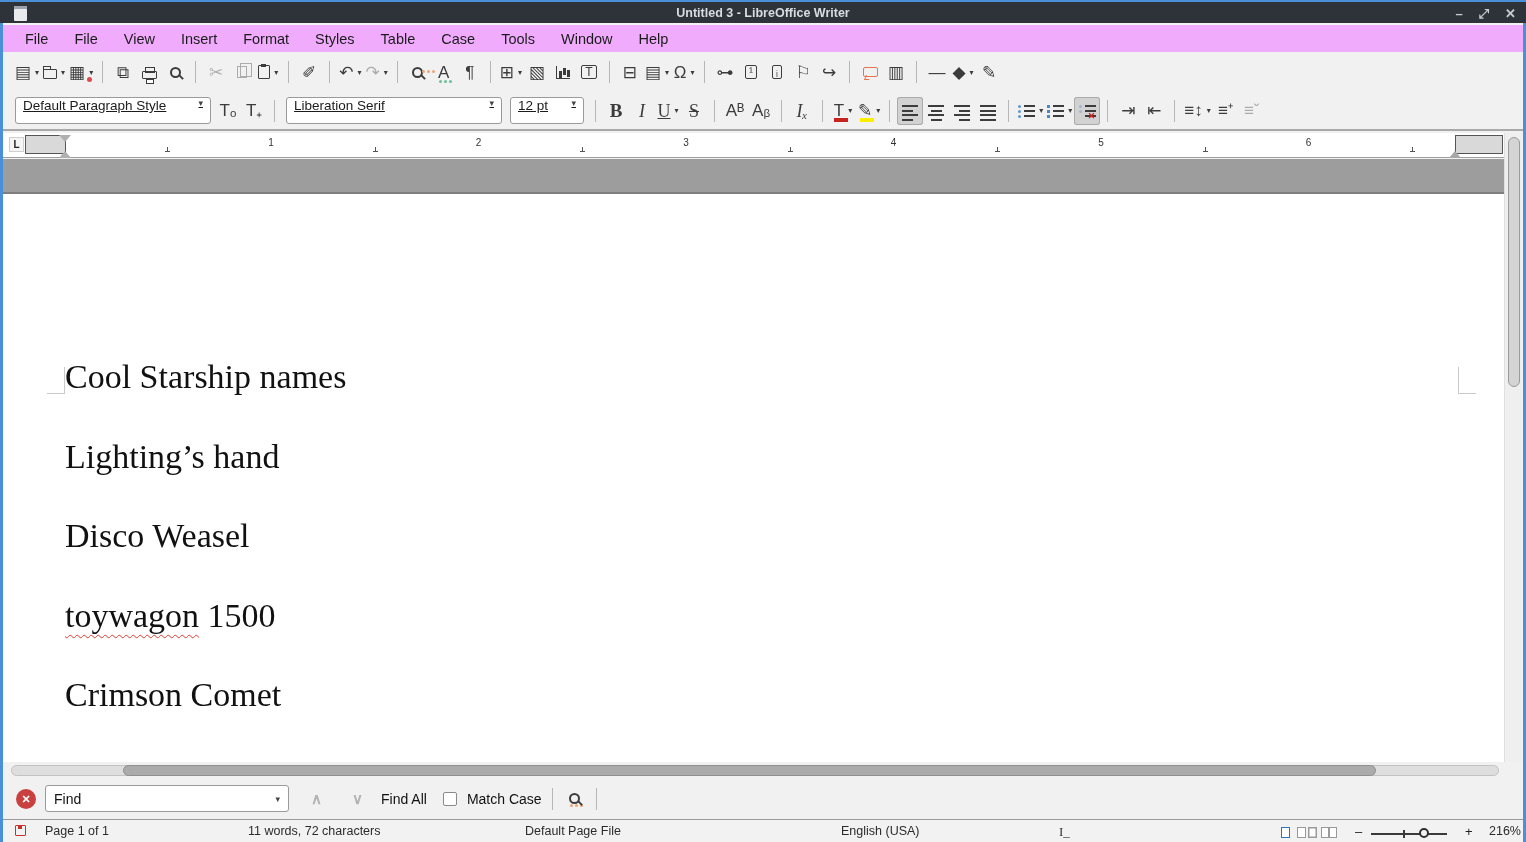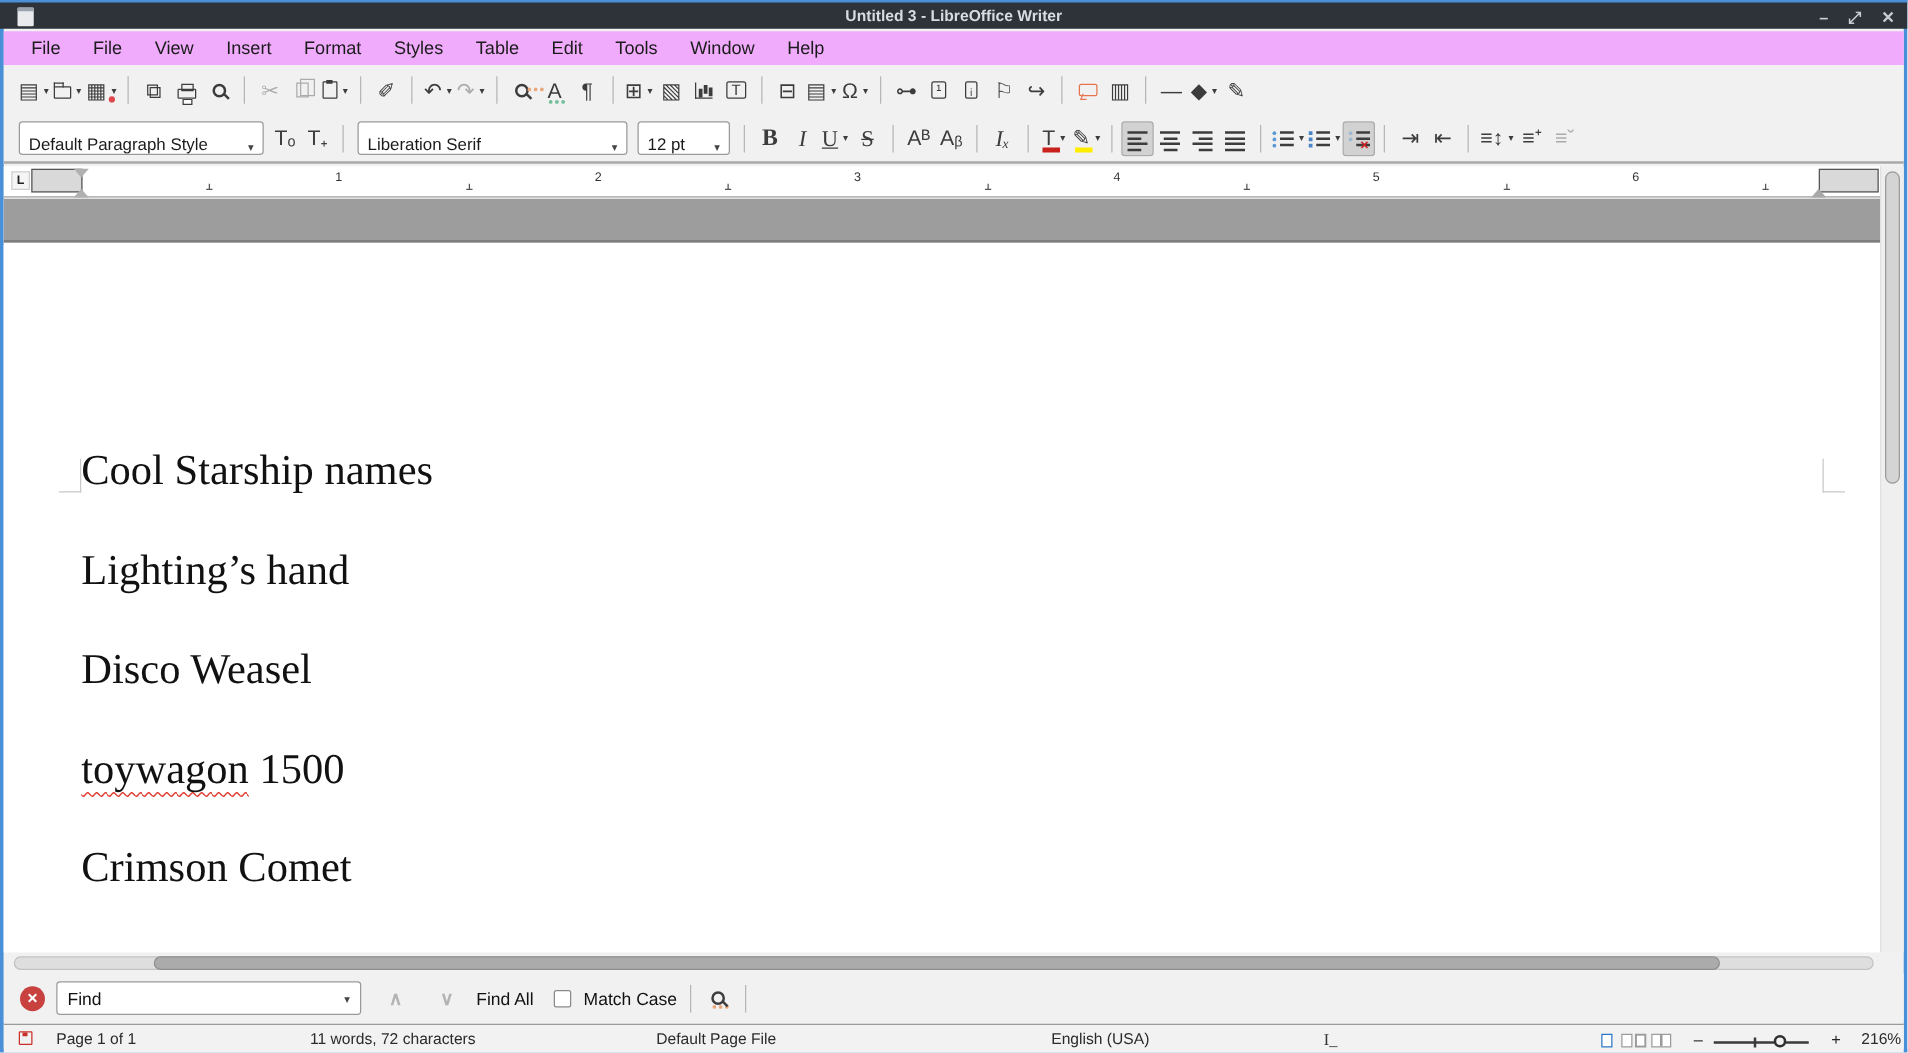--- a/index.html
+++ b/index.html
@@ -29,21 +29,21 @@
   .gb { font-weight:bold; font-family:"Liberation Serif",serif; font-size:19px; }
   .gi { font-style:italic; font-family:"Liberation Serif",serif; font-size:18px; }
   .gu { text-decoration:underline; font-family:"Liberation Serif",serif; font-size:18px; }
   .gs { text-decoration:line-through; font-family:"Liberation Serif",serif; font-size:18px; }
   .boxed { border:1.5px solid #3c3c3c; border-radius:2px; padding:0 3px; font-size:12px; }
   .dd { font-size:8px; color:#3c3c3c; margin-left:4px; }
   .tsep { width:1px; height:22px; background:#b6b6b6; margin:0 7px; flex:none; }
   .cbar { position:absolute; left:4px; right:8px; bottom:3px; height:4px; }
   .dots { position:absolute; left:8px; bottom:3px; width:3px; height:3px; border-radius:50%; background:currentColor; box-shadow:5px 0 0 currentColor, 10px 0 0 currentColor; }
   .reddot { position:absolute; right:3px; bottom:4px; width:5px; height:5px; border-radius:50%; background:#e0474c; }
-  .combo { height:27px; background:#fff; border:1px solid #9a9a9a; border-radius:3px; display:flex; align-items:flex-end; padding:0 7px; margin:0 4px; font-size:13.5px; color:#1b1b1b; }
+  .combo { height:27px; background:#fff; border:1px solid #9a9a9a; border-radius:3px; display:flex; align-items:flex-start; padding:0 7px; margin:0 4px; font-size:13.5px; color:#1b1b1b;text-decoration:underline; }
   .combo .cval { flex:1; white-space:nowrap; overflow:hidden; }
   .combo .caret { font-size:9px; color:#444; margin-left:6px; }
 
   
   .ci { position:relative; display:inline-block; }
   .ci-magnifier { width:11px; height:11px; border:2px solid #3c3c3c; border-radius:50%; }
   .ci-magnifier::after { content:""; position:absolute; width:6px; height:2px; background:#3c3c3c; transform:rotate(45deg); right:-5px; bottom:-2px; }
   .ci-printer { width:15px; height:8px; border:1.5px solid #3c3c3c; border-radius:1px; margin-top:6px; }
   .ci-printer::before { content:""; position:absolute; left:2px; top:-5px; width:8px; height:4px; border:1.5px solid #3c3c3c; }
   .ci-printer::after { content:""; position:absolute; left:3px; top:7px; width:6px; height:3px; border:1.5px solid #3c3c3c; background:#fff; }
@@ -144,21 +144,21 @@
   </div>
 
   <div class="menubar" id="menubar">
       <span class="menu-item">File</span>
       <span class="menu-item">File</span>
       <span class="menu-item">View</span>
       <span class="menu-item">Insert</span>
       <span class="menu-item">Format</span>
       <span class="menu-item">Styles</span>
       <span class="menu-item">Table</span>
-      <span class="menu-item">Edit</span>
+      <span class="menu-item">Case</span>
       <span class="menu-item">Tools</span>
       <span class="menu-item">Window</span>
       <span class="menu-item">Help</span>
     </div>
 
   <div class="tb tb1" id="tb1">
       <span class="tbtn">
         <span class="glyph">▤</span>
         <span class="dd">▾</span>
       </span>

